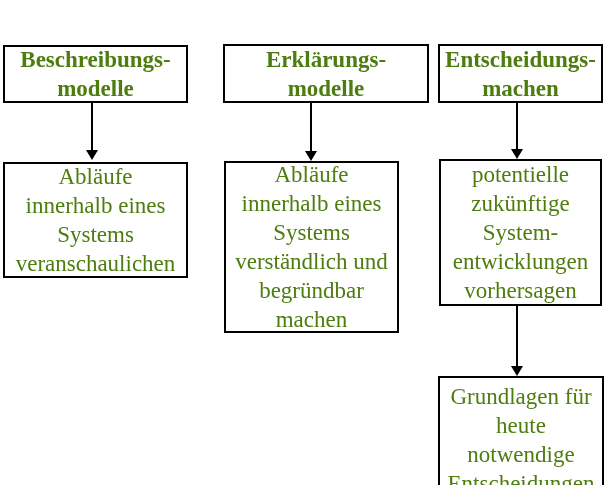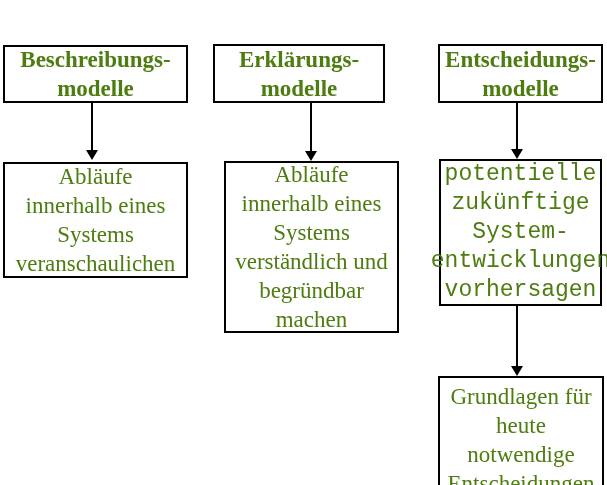--- a/index.html
+++ b/index.html
@@ -62,40 +62,40 @@
 modelle</div>
 
   <div class="arrow-line" style="left:91px; top:62px; height:48px;"></div>
   <div class="arrow-head" style="left:86px; top:109px;"></div>
 
   <div class="box" style="left:3px; top:121px; width:185px; height:116px;">Abläufe
 innerhalb eines
 Systems
 veranschaulichen</div>
 
-  <div class="box header-box" style="left:213px; top:3px; width:172px; height:59px;">Erklärungs-
+  <div class="box header-box" style="left:223px; top:3px; width:206px; height:59px;">Erklärungs-
 modelle</div>
 
   <div class="arrow-line" style="left:310px; top:62px; height:48px;"></div>
   <div class="arrow-head" style="left:305px; top:110px;"></div>
 
   <div class="box" style="left:224px; top:120px; width:175px; height:172px;">Abläufe
 innerhalb eines
 Systems
 verständlich und
 begründbar
 machen</div>
 
   <div class="box header-box" style="left:438px; top:3px; width:165px; height:59px;">Entscheidungs-
-modelle</div>
+machen</div>
 
   <div class="arrow-line" style="left:516px; top:62px; height:47px;"></div>
   <div class="arrow-head" style="left:511px; top:108px;"></div>
 
-  <div class="box" style="left:439px; top:118px; width:163px; height:147px;font-family:Liberation Mono, monospace;">potentielle
+  <div class="box" style="left:439px; top:118px; width:163px; height:147px;">potentielle
 zukünftige
 System-
 entwicklungen
 vorhersagen</div>
 
   <div class="arrow-line" style="left:516px; top:265px; height:61px;"></div>
   <div class="arrow-head" style="left:511px; top:325px;"></div>
 
   <div class="box" style="left:438px; top:335px; width:166px; height:157px;">Grundlagen für
 heute

